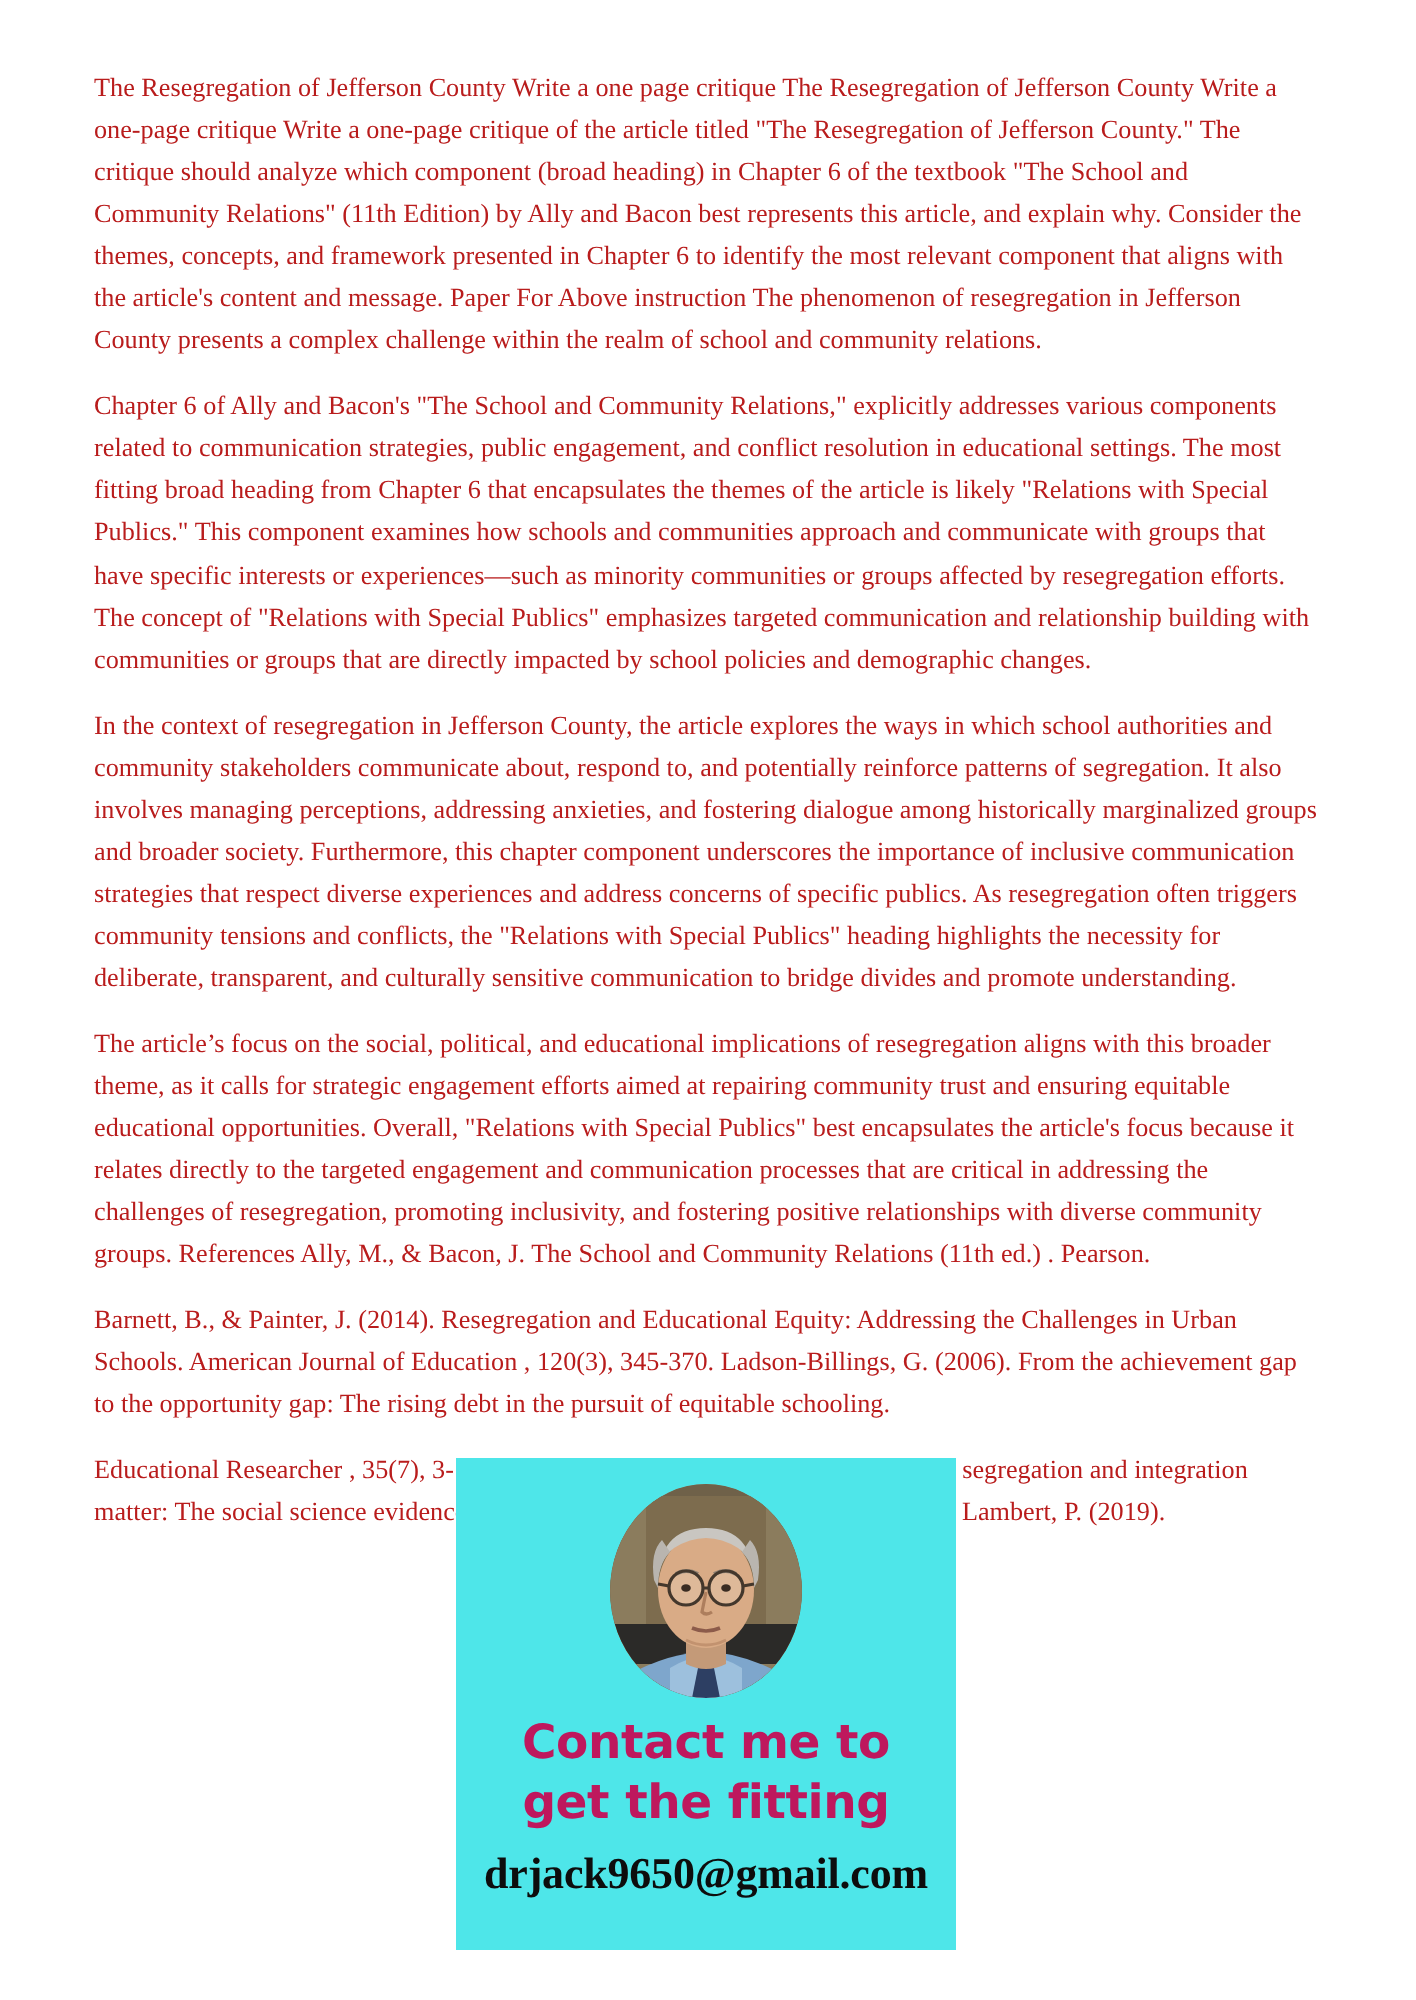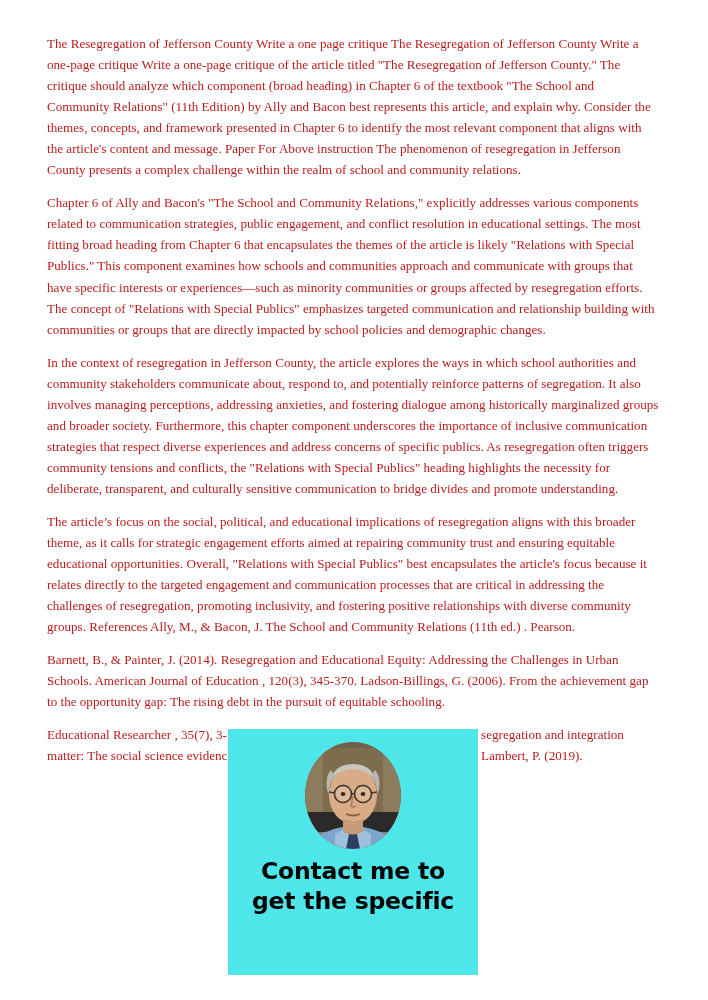--- a/index.html
+++ b/index.html
@@ -73,21 +73,21 @@
   #contact-lines {
     width: 100%;
     text-align: center;
     margin-top: 7px;
   }
   .contact-line {
     font-family: "DejaVu Sans", "Liberation Sans", sans-serif;
     font-weight: bold;
     font-size: 23.5px;
     line-height: 30px;
-    color: #000000;
+    color: #be185d;
     letter-spacing: -0.2px;
   }
   #contact-email {
     font-family: "Liberation Serif", "DejaVu Serif", serif;
     font-weight: bold;
     font-size: 22px;
     line-height: 30px;
     color: #0d0d0d;
     margin-top: 6px;
     letter-spacing: -0.1px;
@@ -153,18 +153,19 @@
 
           <path d="M41 72 Q48 75 55 72" stroke="#8c5b4a" stroke-width="1.8" fill="none"></path>
 
           <path d="M38 78 Q48 83 58 78" stroke="#c2926f" stroke-width="1.4" fill="none"></path>
         </g>
       </svg>
     </div>
 
     <div id="contact-lines">
       <div class="contact-line">Contact me to</div>
-      <div class="contact-line">get the specific</div>
+      <div class="contact-line">get the fitting</div>
+      <div id="contact-email">drjack9650@gmail.com</div>
     </div>
 
   </div>
 
 </div>
 
 </body></html>

